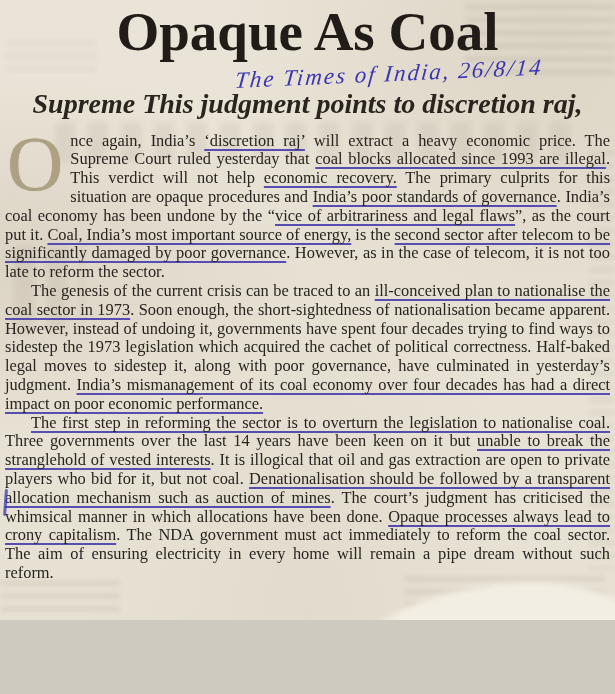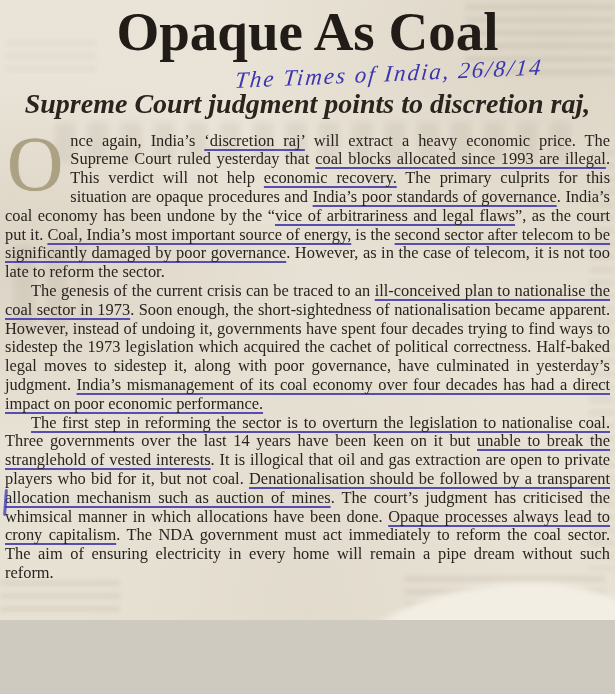--- a/index.html
+++ b/index.html
@@ -109,21 +109,21 @@
   <div class="ghost rows ghost-right-edge"></div>
   <div class="ghost rows ghost-bottom-left"></div>
   <div class="ghost rows ghost-bottom-right"></div>
   <div class="scan-light"></div>
 
   <h1 class="headline">Opaque As Coal</h1>
 
   <div class="annotation">The Times of India, 26/8/14</div>
 
   <h2 class="subtitle">
-    <span>Supreme Court judgment points to discretion raj,</span><br>
+    <span>Supreme This judgment points to discretion raj,</span><br>
   </h2>
 
   <div class="body">
       <p class="para first"><span class="dropcap">O</span><span class="">nce again, India’s </span><span class="pen-underline">‘discretion raj’</span><span class=""> will extract a heavy economic price. The Supreme Court ruled yesterday that </span><span class="pen-underline">coal blocks allocated since 1993 are illegal</span><span class="">. This verdict will not help </span><span class="pen-underline">economic recovery.</span><span class=""> The primary culprits for this situation are opaque procedures and </span><span class="pen-underline">India’s poor standards of governance</span><span class="">. India’s coal economy has been undone by the “</span><span class="pen-underline">vice of arbitrariness and legal flaws</span><span class="">”, as the court put it. </span><span class="pen-underline">Coal, India’s most important source of energy,</span><span class=""> is the </span><span class="pen-underline">second sector after telecom to be significantly damaged by poor governance</span><span class="">. However, as in the case of telecom, it is not too late to reform the sector.</span></p>
       <p class="para"><span class="">The genesis of the current crisis can be traced to an </span><span class="pen-underline">ill-conceived plan to nationalise the coal sector in 1973</span><span class="">. Soon enough, the short-sightedness of nationalisation became apparent. However, instead of undoing it, governments have spent four decades trying to find ways to sidestep the 1973 legislation which acquired the cachet of political correctness. Half-baked legal moves to sidestep it, along with poor governance, have culminated in yesterday’s judgment. </span><span class="pen-underline">India’s mismanagement of its coal economy over four decades has had a direct impact on poor economic performance.</span></p>
       <p class="para"><span class="pen-underline">The first step in reforming the sector is to overturn the legislation to nationalise coal.</span><span class=""> Three governments over the last 14 years have been keen on it but </span><span class="pen-underline">unable to break the stranglehold of vested interests</span><span class="">. It is illogical that oil and gas extraction are open to private players who bid for it, but not coal. </span><span class="pen-underline">Denationalisation should be followed by a transparent allocation mechanism such as auction of mines</span><span class="">. The court’s judgment has criticised the whimsical manner in which allocations have been done. </span><span class="pen-underline">Opaque processes always lead to crony capitalism</span><span class="">. The NDA government must act immediately to reform the coal sector. The aim of ensuring electricity in every home will remain a pipe dream without such reform.</span></p>
     </div>
 
   <div class="pen-margin-mark"></div>
   <div class="dotted-rule"></div>

